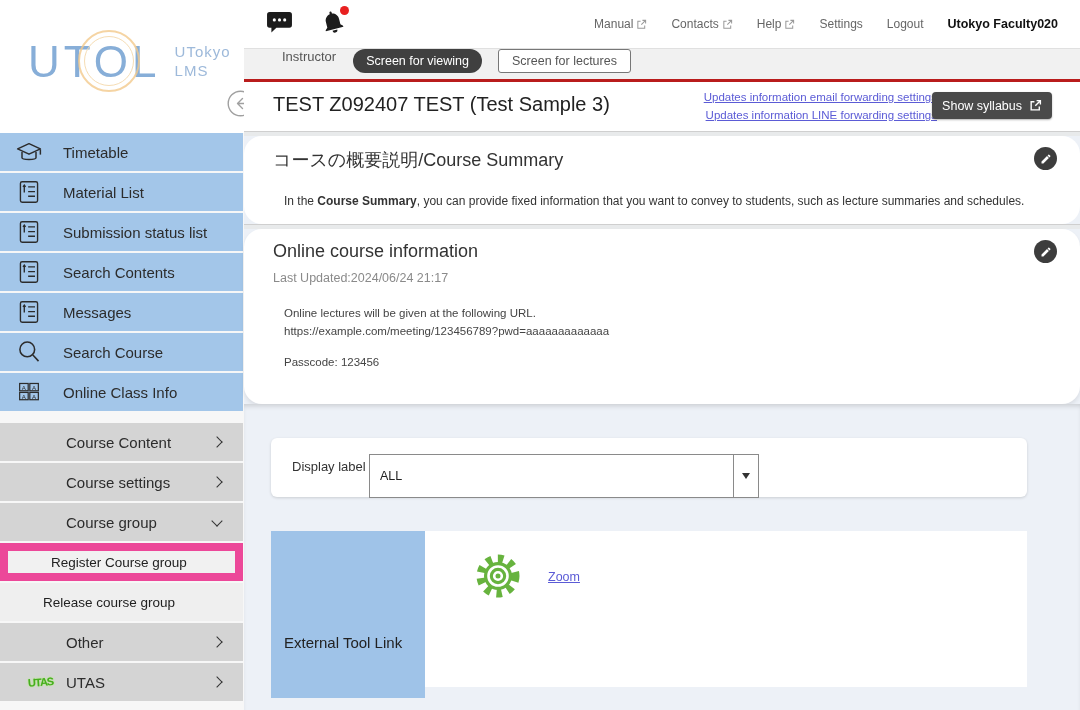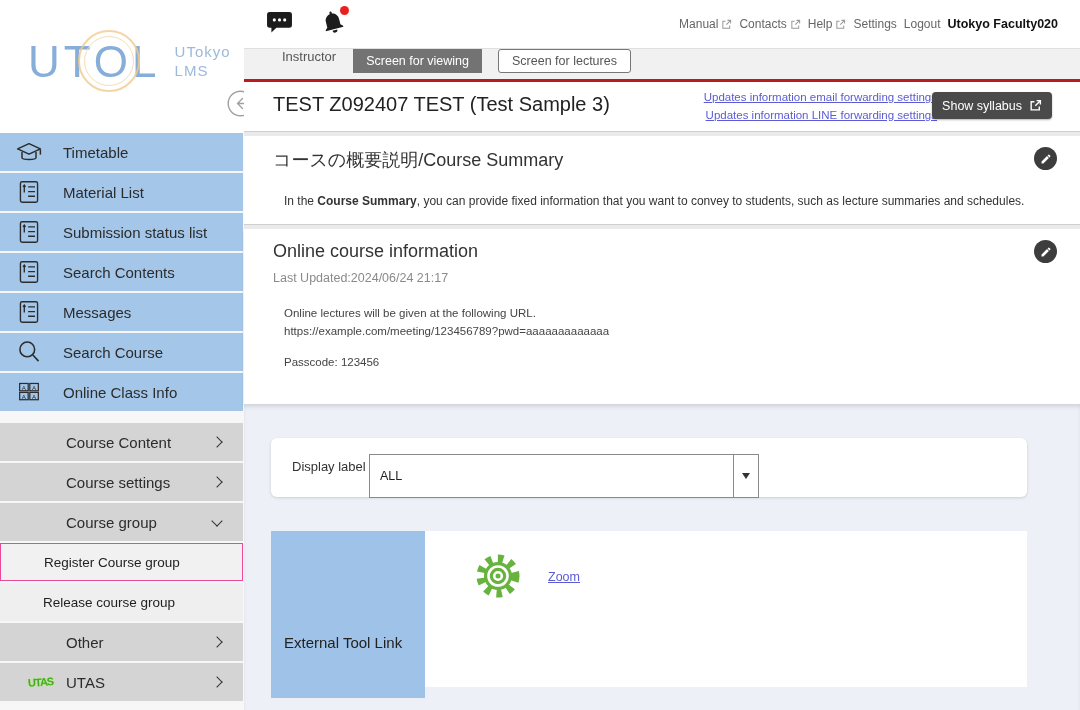--- a/index.html
+++ b/index.html
@@ -25,50 +25,50 @@
 
   .group-stack { margin-top:12px; }
   .group-item { position:relative; height:38px; margin-bottom:2px; background:#d4d4d4; display:flex; align-items:center; cursor:pointer; }
   .group-item .glbl { margin-left:66px; font-size:15px; color:#2c2c2c; }
   .group-item .gicon { position:absolute; left:28px; display:flex; }
   .group-item .gicon + .glbl { margin-left:66px; }
   .chev { position:absolute; right:22px; width:8px; height:8px; border-right:1.6px solid #333; border-bottom:1.6px solid #333; transform:rotate(-45deg); }
   .chev.down { transform:rotate(45deg); margin-top:-3px; }
   .sub-item { position:relative; height:38px; margin-bottom:2px; background:#efefef; display:flex; align-items:center; cursor:pointer; }
   .sub-item .sublbl { margin-left:43px; font-size:13.5px; color:#222; }
-  .sub-item.highlight { border:1px solid #ec4899; background:#f1f1f1; }
+  .sub-item.highlight { border:8px solid #ec4899; background:#f1f1f1; }
   .utas-badge { font-size:11px; font-weight:bold; color:#46ae1f; text-shadow:0 0 3px #c4ee9a, 0 0 1px #7ed44e; letter-spacing:-1px; transform:rotate(-4deg); }
 
   
   .main { position:absolute; left:244px; top:0; width:836px; height:710px; background:#edf1f7; }
 
   .topbar { position:absolute; left:0; top:0; width:836px; height:48px; background:#fff; display:flex; align-items:center; }
   .top-icons { display:flex; align-items:center; gap:26px; margin-left:22px; }
   .chat-ic, .bell-wrap { cursor:pointer; }
   .bell-wrap { position:relative; }
   .bell-dot { position:absolute; right:-2px; top:-3px; width:9px; height:9px; border-radius:50%; background:#e82020; }
-  .top-links { margin-left:auto; margin-right:22px; display:flex; align-items:center; gap:7px; }
+  .top-links { margin-left:auto; margin-right:22px; display:flex; align-items:center; gap:24px; }
   .tlink { display:flex; align-items:center; gap:3px; font-size:12px; color:#666; cursor:pointer; }
   .tuser { font-size:12.5px; font-weight:bold; color:#111; }
 
   .viewbar { position:absolute; left:0; top:48px; width:836px; height:34px; background:#f1f1f1; border-top:1px solid #e0e0e0; border-bottom:3px solid #b91c1c; display:flex; align-items:flex-start; }
   .role-lbl { margin-left:38px; font-size:13px; color:#555; }
-  .btn-dark { margin-left:17px; background:#737373; color:#fff; font-size:12.5px; border:none; border-radius:0; padding:5px 13px; cursor:pointer; }
+  .btn-dark { margin-left:17px; background:#404040; color:#fff; font-size:12.5px; border:none; border-radius:12px; padding:5px 13px; cursor:pointer; }
   .btn-outline { margin-left:16px; background:#fff; color:#555; font-size:12.5px; border:1px solid #777; border-radius:3px; padding:4px 13px; cursor:pointer; }
 
   .title-row { position:absolute; left:0; top:82px; width:836px; height:49px; background:#fff; }
   .course-title { position:absolute; left:29px; top:11px; font-size:20px; font-weight:500; color:#222; }
   .fwd-links { position:absolute; right:143px; top:7px; text-align:right; line-height:1.55; }
   .fwd-link { display:block; font-size:11.5px; color:#5b5bd6; text-decoration:underline; cursor:pointer; white-space:nowrap; }
   .syllabus-btn { position:absolute; right:28px; top:10px; height:27px; background:#4a4a4a; color:#fff; font-size:12.5px; border:none; border-radius:4px; padding:0 10px; display:flex; align-items:center; gap:7px; cursor:pointer; box-shadow:0 1px 2px rgba(0,0,0,.3); }
 
   .divider { position:absolute; left:0; width:836px; height:5px; background:#e8eaeb; border-top:1px solid #cfcfcf; }
   .d1 { top:131px; } .d2 { top:224px; }
 
-  .section { position:absolute; left:0; width:836px; background:#fff; }
+  .section { position:absolute; left:0; width:836px; background:#fff;border-radius:18px; }
   .sec-summary { top:136px; height:88px; }
   .sec-online { top:229px; height:175px; box-shadow:0 3px 4px rgba(0,0,0,.08); }
   .sec-head { position:absolute; left:29px; top:12px; font-size:18px; color:#333; }
   .edit-btn { position:absolute; right:23px; top:11px; width:23px; height:23px; border-radius:50%; background:#3d3d3d; display:flex; align-items:center; justify-content:center; cursor:pointer; }
   .sec-body { position:absolute; left:40px; top:58px; font-size:12px; color:#333; }
   .last-upd { position:absolute; left:29px; top:42px; font-size:12.5px; color:#8a8a8a; }
   .online-lines { position:absolute; left:40px; top:76px; font-size:11.5px; color:#444; line-height:1.55; }
   .online-lines .gap { height:13px; }
 
   .lower { position:absolute; left:0; top:404px; width:836px; height:306px; background:#edf1f7; box-shadow:inset 0 4px 5px -2px rgba(0,0,0,.15); }

